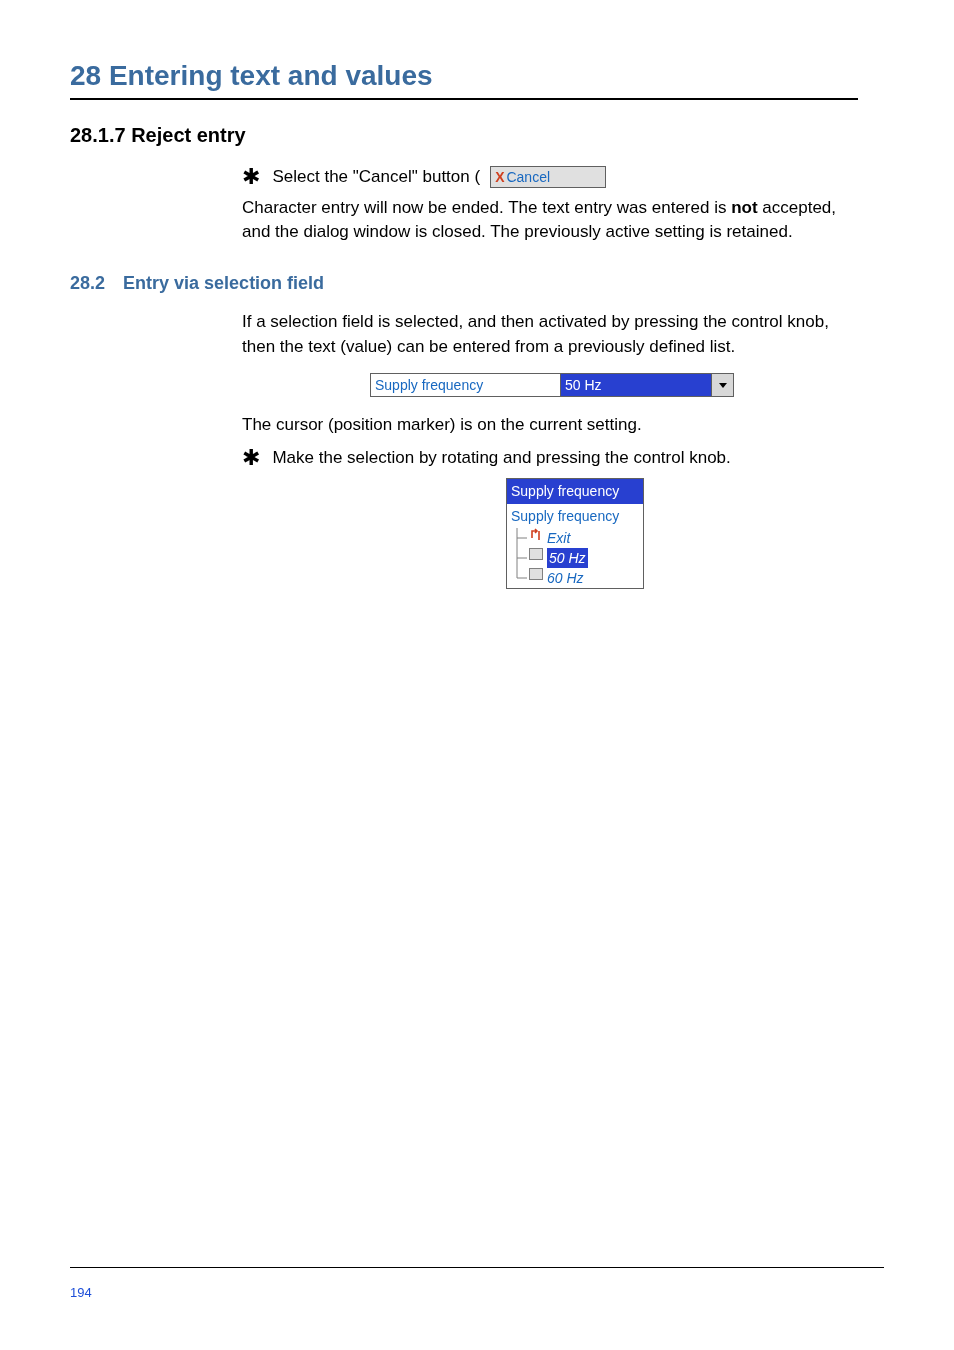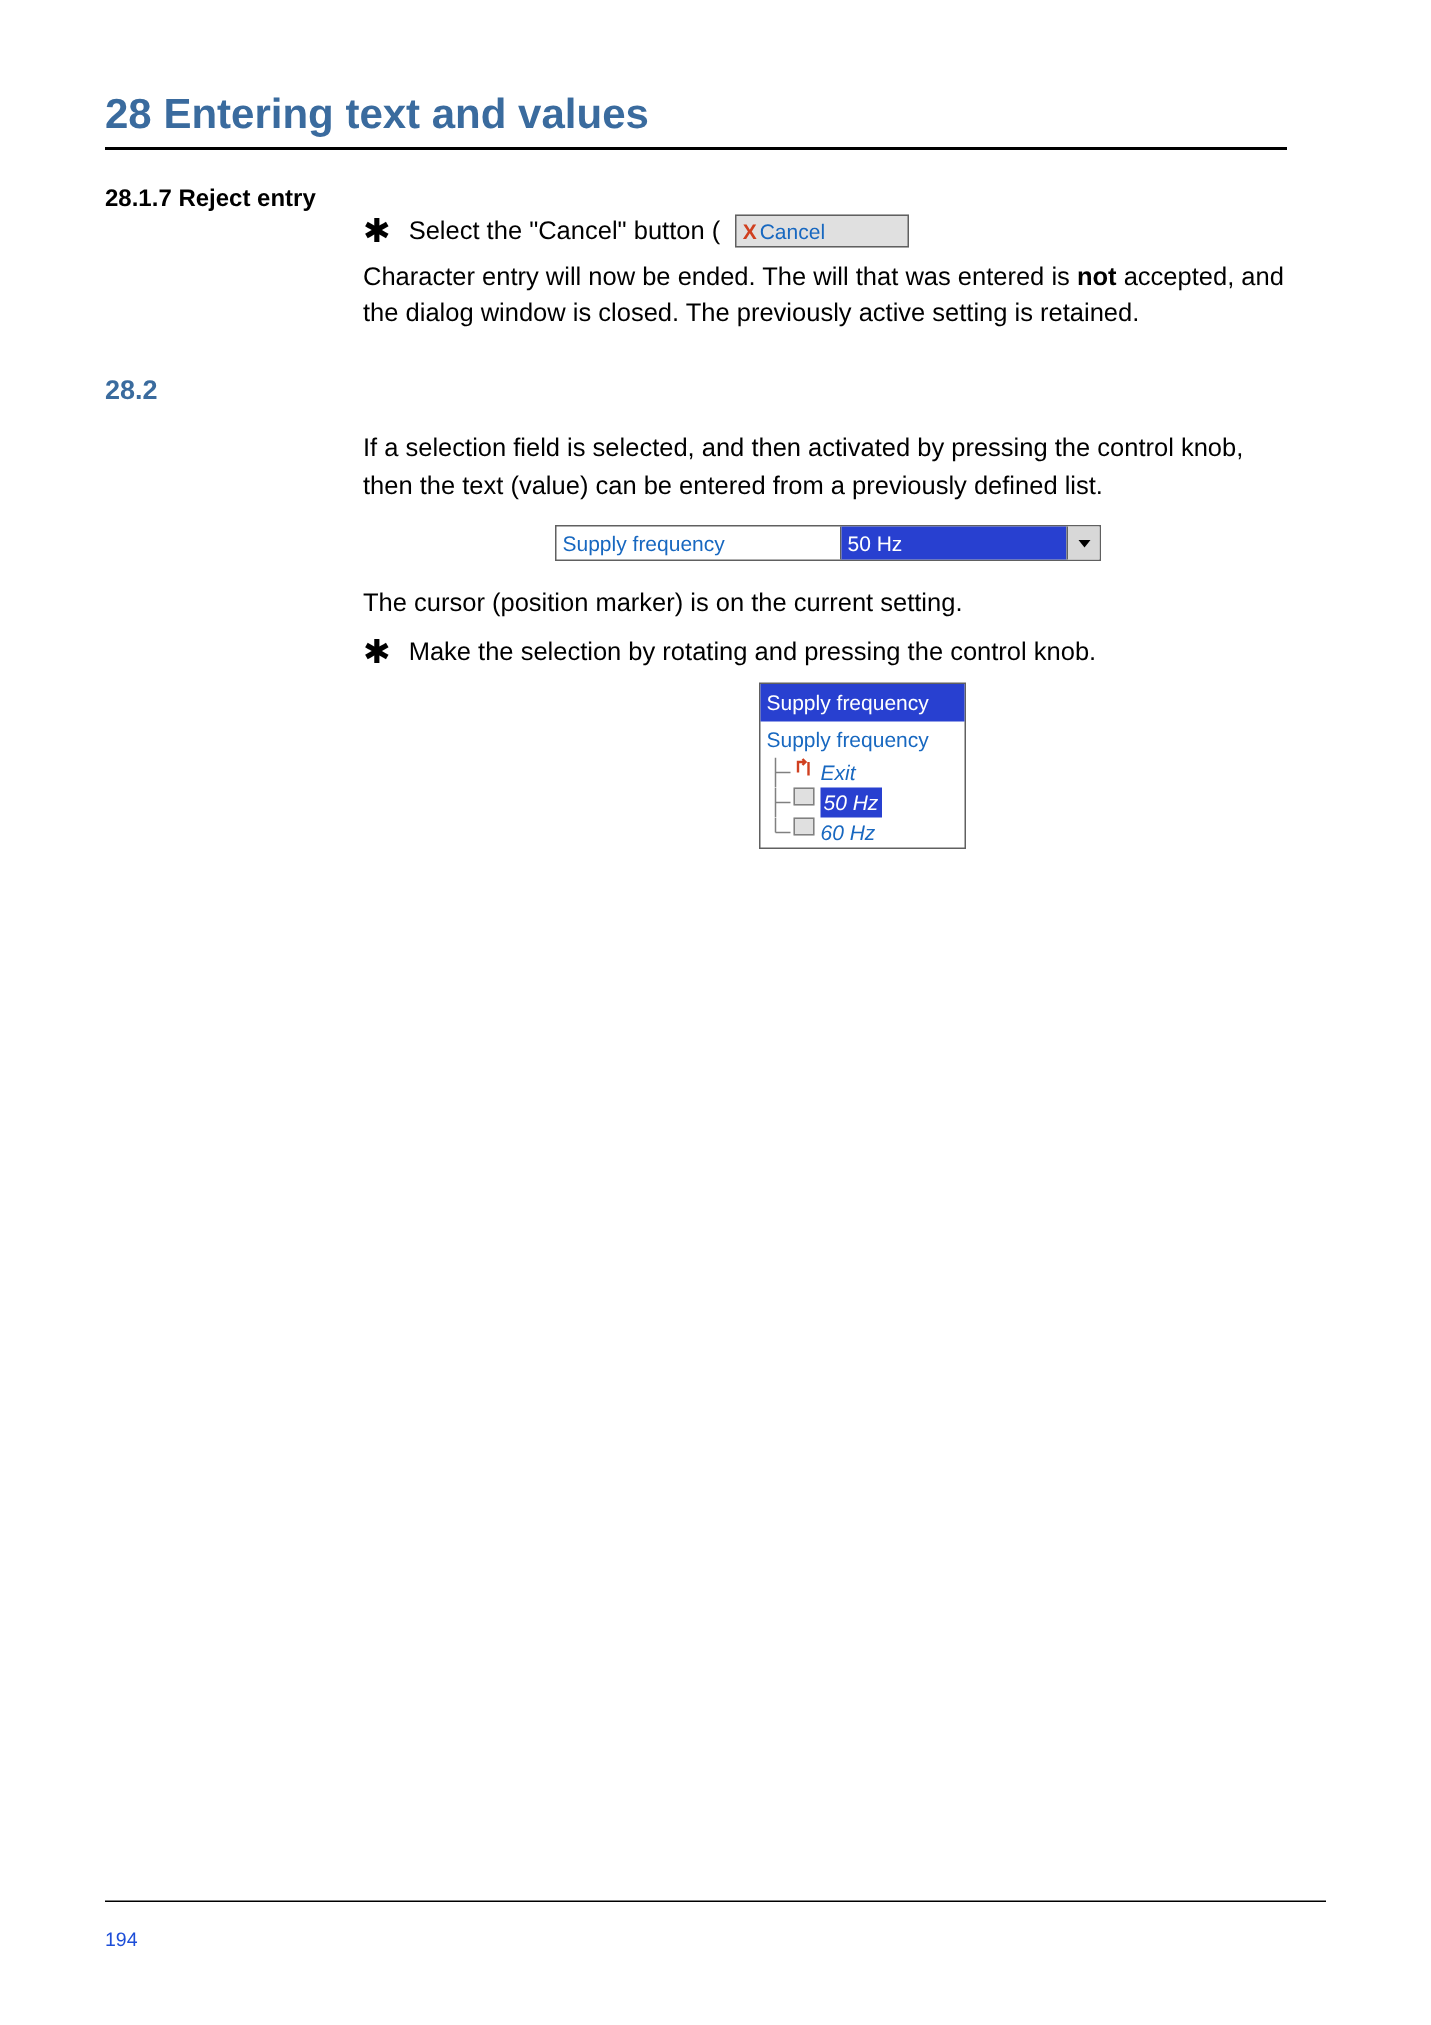--- a/index.html
+++ b/index.html
@@ -16,24 +16,24 @@
     }
     .chapter-heading {
       font-size: 28px;
       font-weight: bold;
       color: #3a6b9e;
       padding-bottom: 6px;
       border-bottom: 2px solid #000000;
       margin-bottom: 24px;
     }
     .subsection-heading {
-      font-size: 16px;
+      font-size: 20px;
       font-weight: bold;
       color: #000000;
-      margin-bottom: 0;
+      margin-bottom: 18px;
       margin-top: 10px;
     }
     .section-heading {
       display: flex;
       gap: 18px;
       font-size: 18px;
       font-weight: bold;
       color: #3a6b9e;
       margin-top: 28px;
       margin-bottom: 16px;
@@ -200,26 +200,27 @@
   <div class="body-text-container">
     <div class="star-line">
       <span class="star-mark">✱</span>
       <span>Select the "Cancel" button ( </span>
       <span class="cancel-button-widget">
         <span class="x-part">X</span>
         <span class="text-part">Cancel</span>
       </span>
     </div>
     <p class="paragraph">
-      <span>Character entry will now be ended. The will that was entered is </span><span class="bold">not</span><span> accepted, and the dialog window is closed. The previously active setting is retained.</span>
+      <span>Character entry will now be ended. The text entry was entered is </span><span class="bold">not</span><span> accepted, and the dialog window is closed. The previously active setting is retained.</span>
     </p>
   </div>
 
   <div class="section-heading">
     <span>28.2</span>
+    <span>Entry via selection field</span>
   </div>
 
   <div class="body-text-container">
     <p class="paragraph">If a selection field is selected, and then activated by pressing the control knob, then the text (value) can be entered from a previously defined list.</p>
 
     <div class="selection-field-widget">
       <div class="label-part">Supply frequency</div>
       <div class="value-part">50 Hz</div>
       <div class="dropdown-arrow">
         <svg width="10" height="10" viewBox="0 0 10 10">

